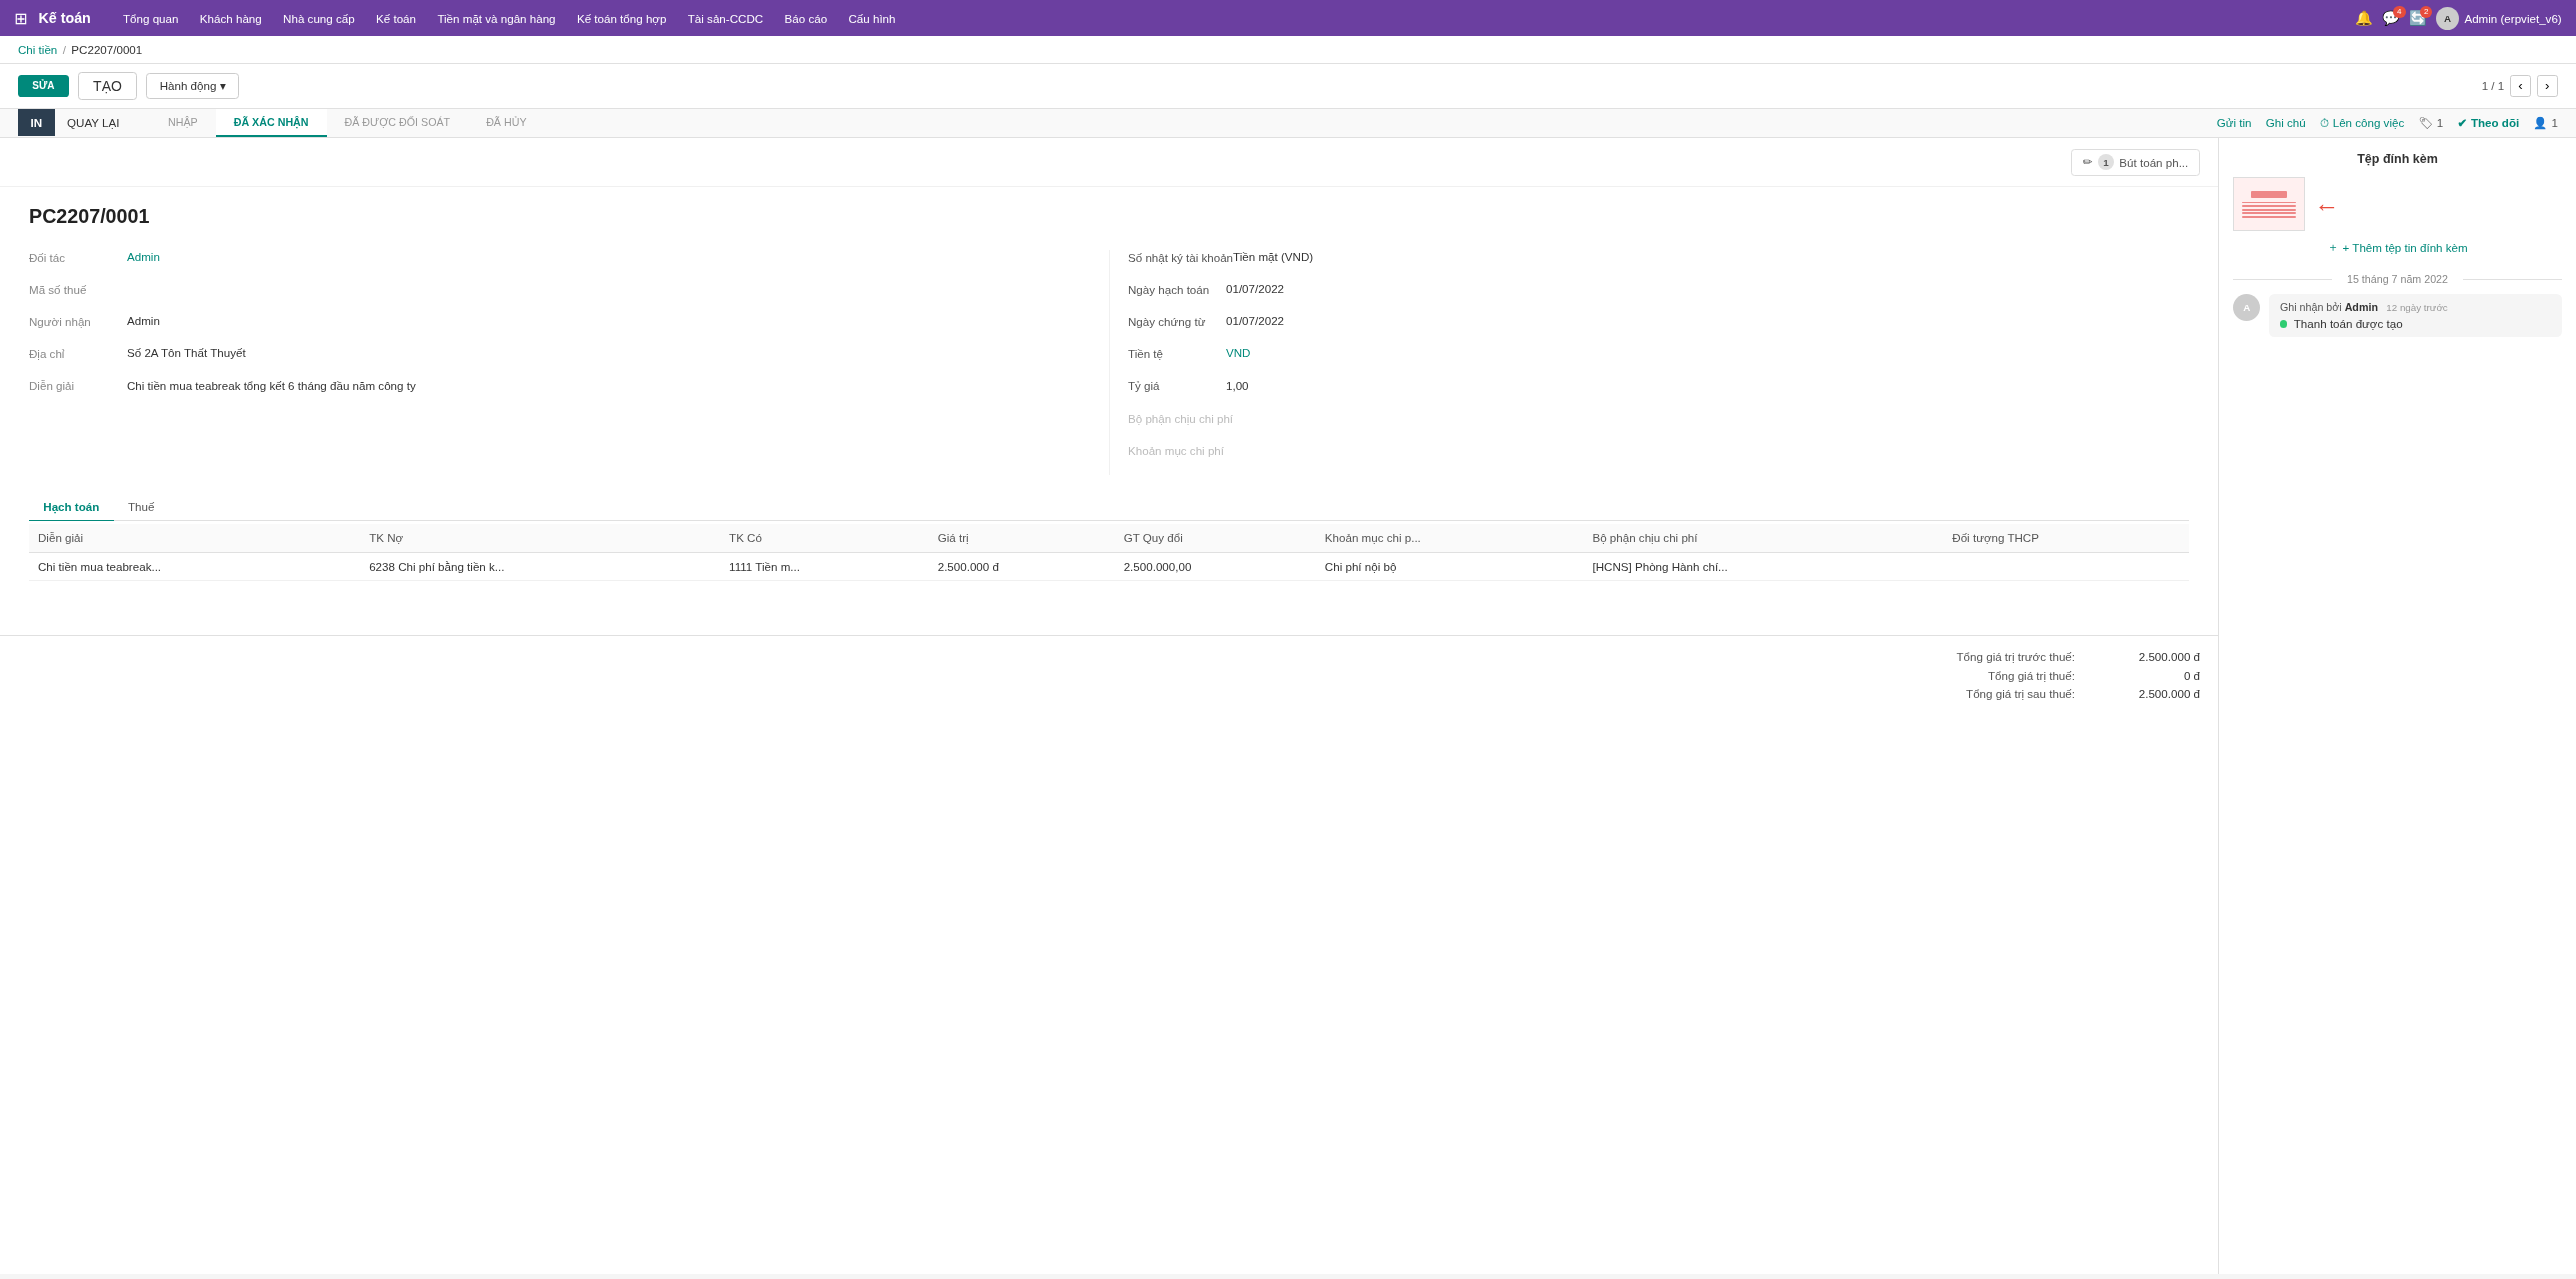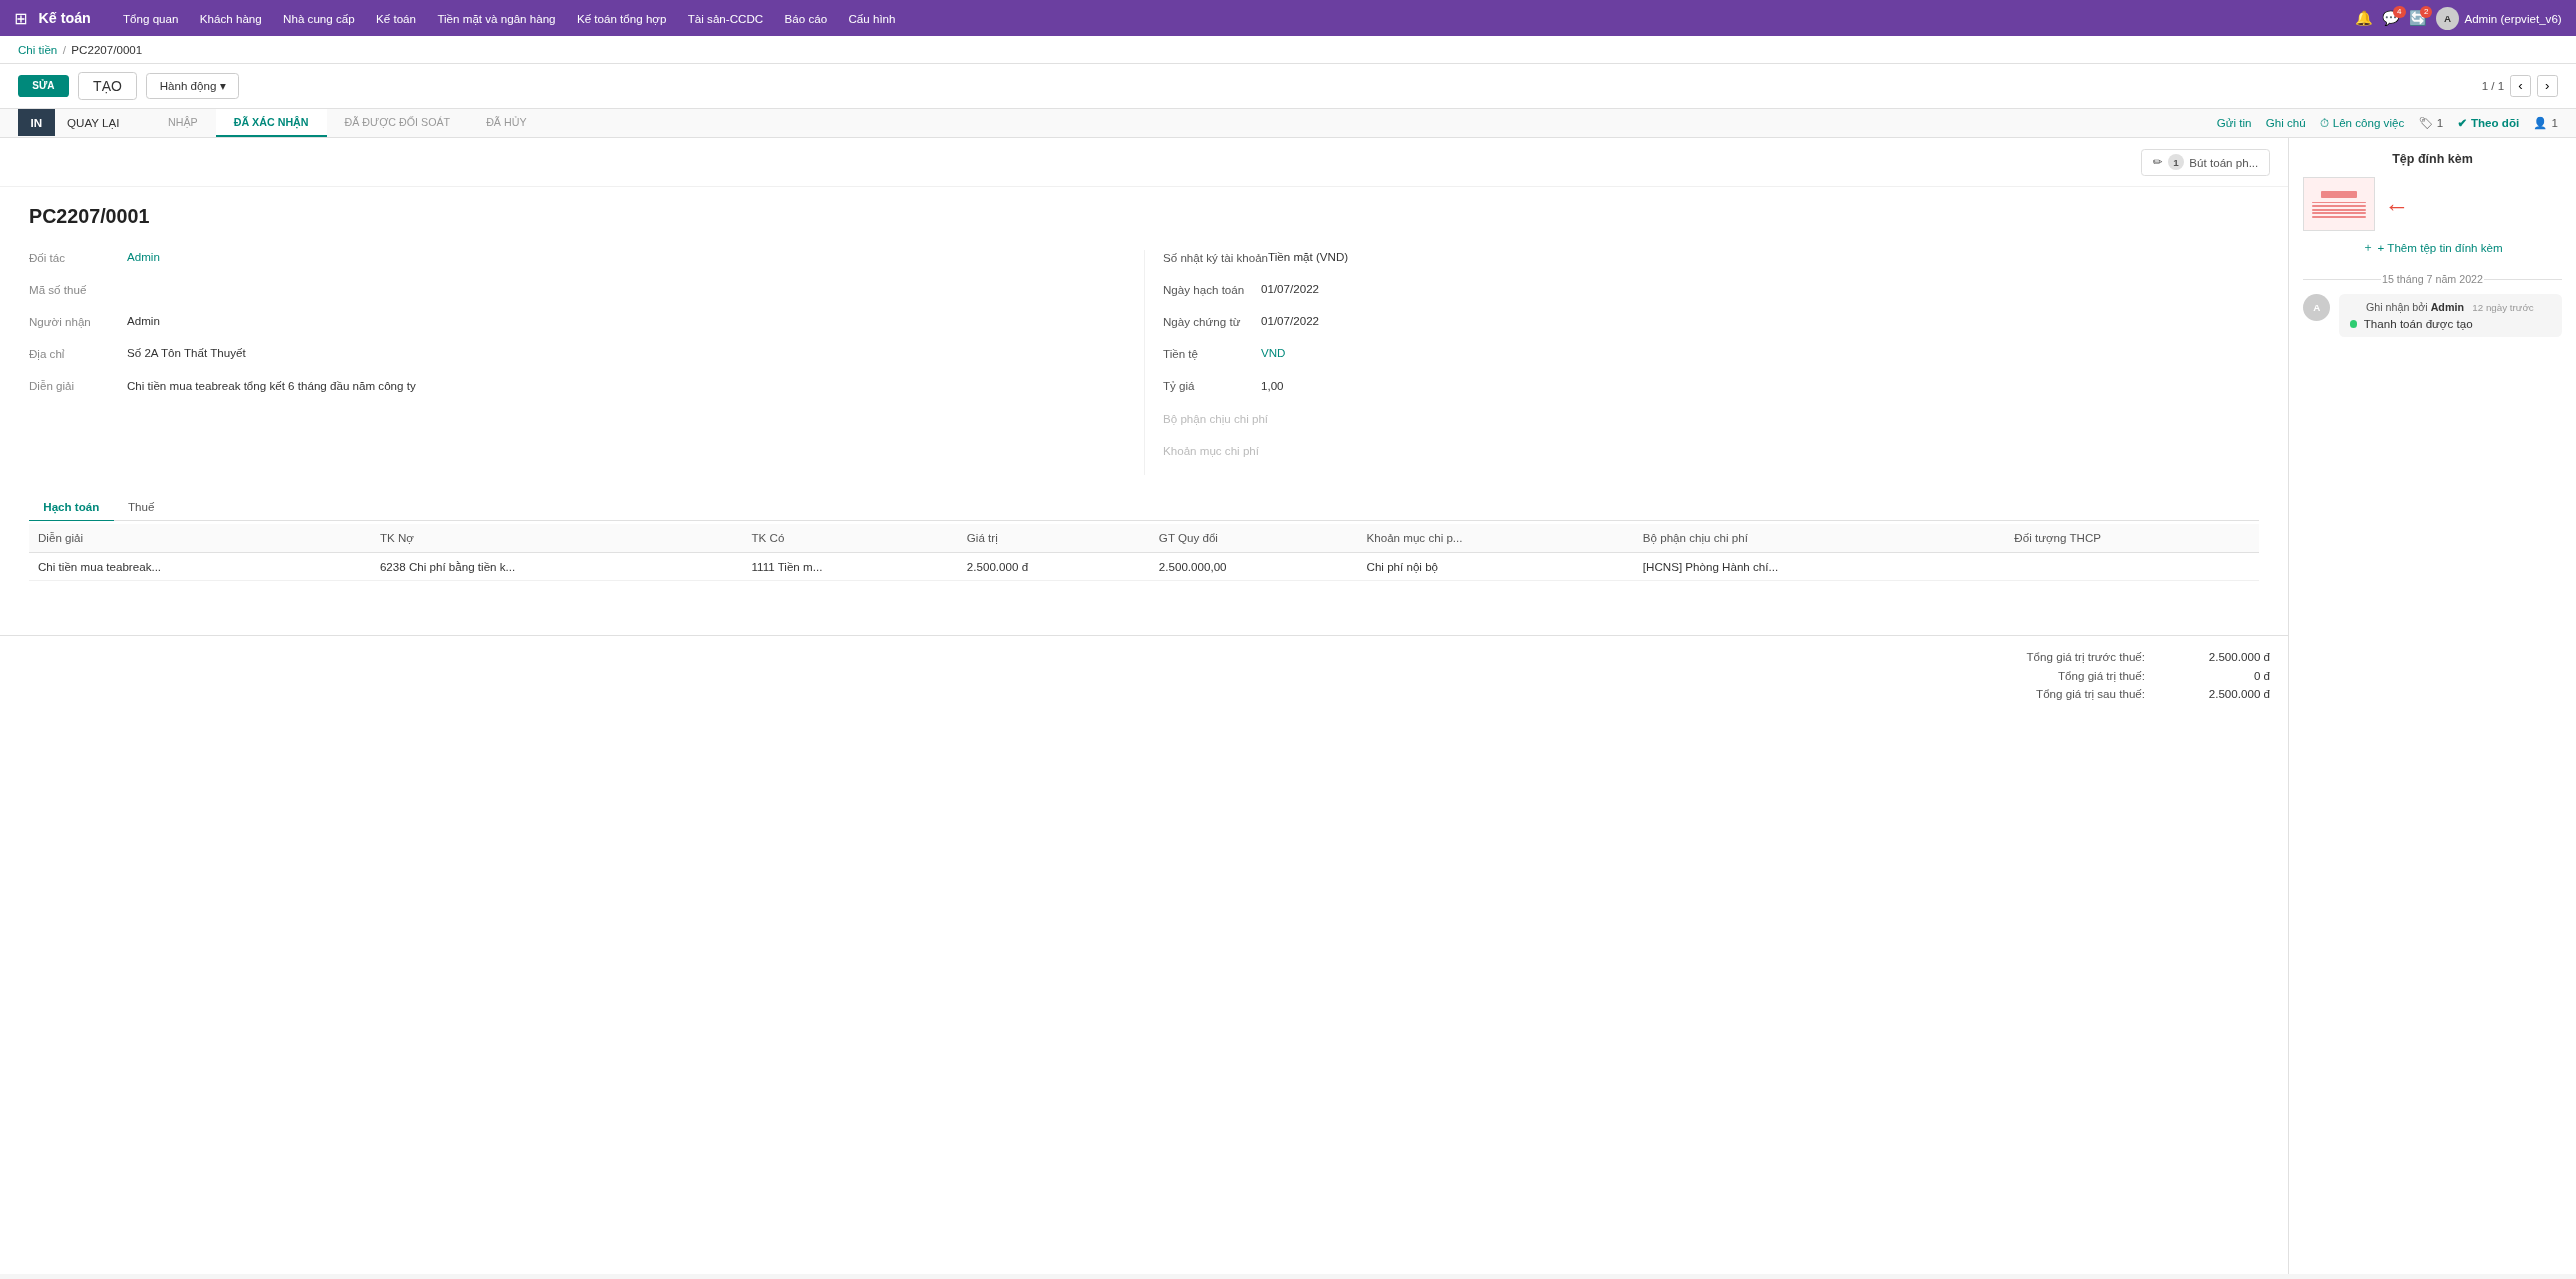--- a/index.html
+++ b/index.html
@@ -250,21 +250,21 @@
       height: calc(100vh - 143px);
       overflow: hidden;
     }
     .doc-area {
       flex: 1;
       overflow-y: auto;
       padding: 0;
       background: white;
     }
     .sidebar-right {
-      width: 288px;
+      width: 358px;
       background: white;
       border-left: 0.9px solid #e0e0e0;
       overflow-y: auto;
       padding: 14.3px;
     }
 
     
     .doc-header {
       padding: 10.7px 18px;
       display: flex;
@@ -480,21 +480,20 @@
     .comment-body {
       background: #f5f5f5;
       border-radius: 5.4px;
       padding: 7.2px 10.7px;
       flex: 1;
     }
     .comment-author {
       font-size: 10.7px;
       color: #555;
       margin-bottom: 3.6px;
-      margin-left: 16px;
     }
     .comment-author strong { color: #333; }
     .comment-author .time { color: #999; font-size: 9.8px; margin-left: 5.4px; }
     .comment-dot {
       display: inline-block;
       width: 7.2px;
       height: 7.2px;
       border-radius: 50%;
       background: #2ecc71;
       margin-right: 3.6px;

